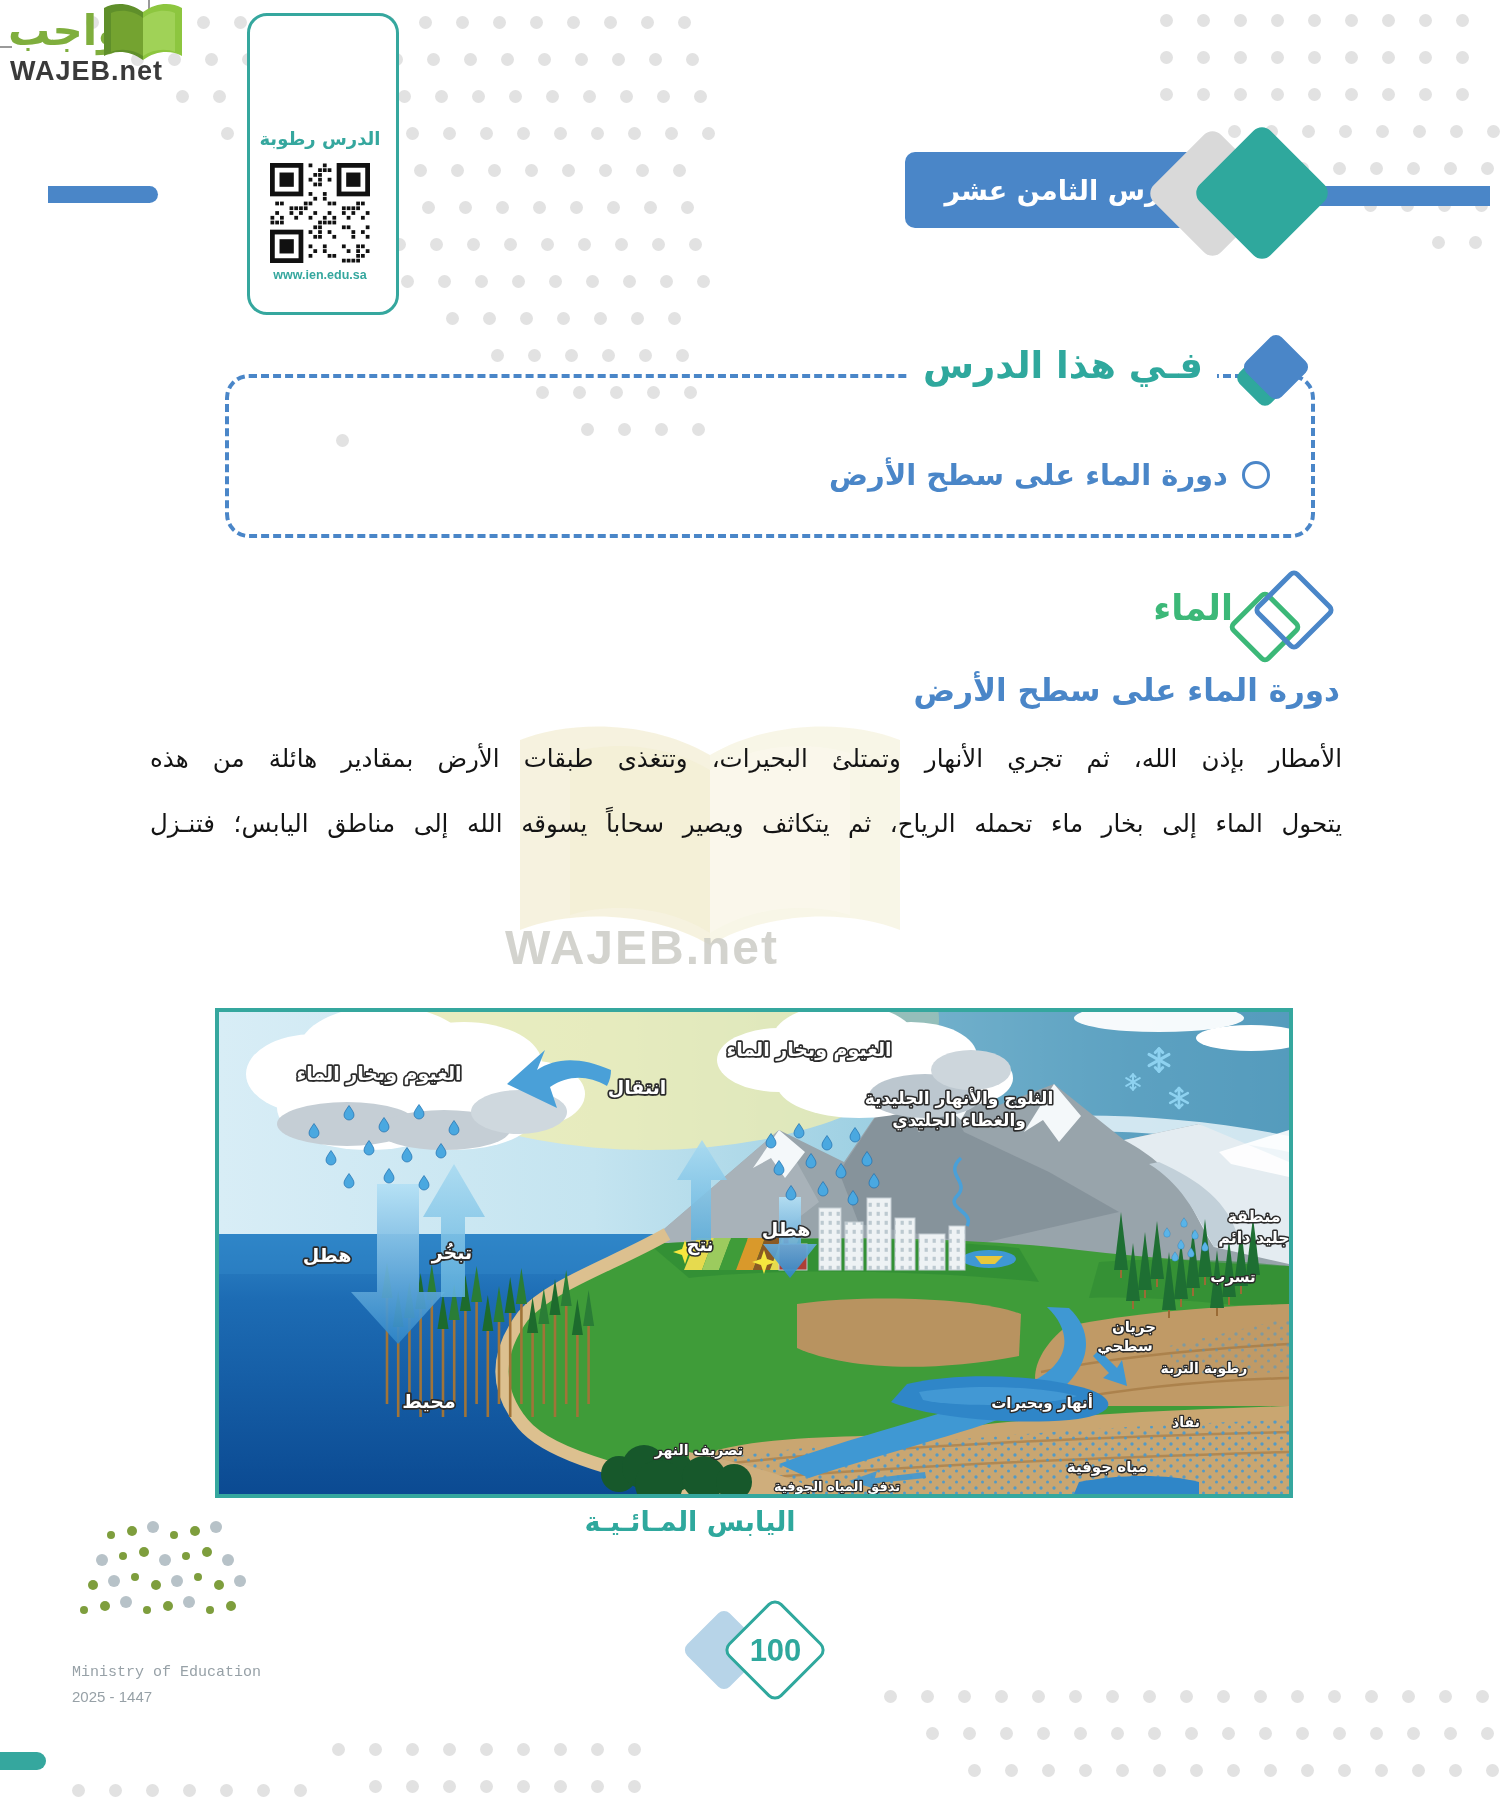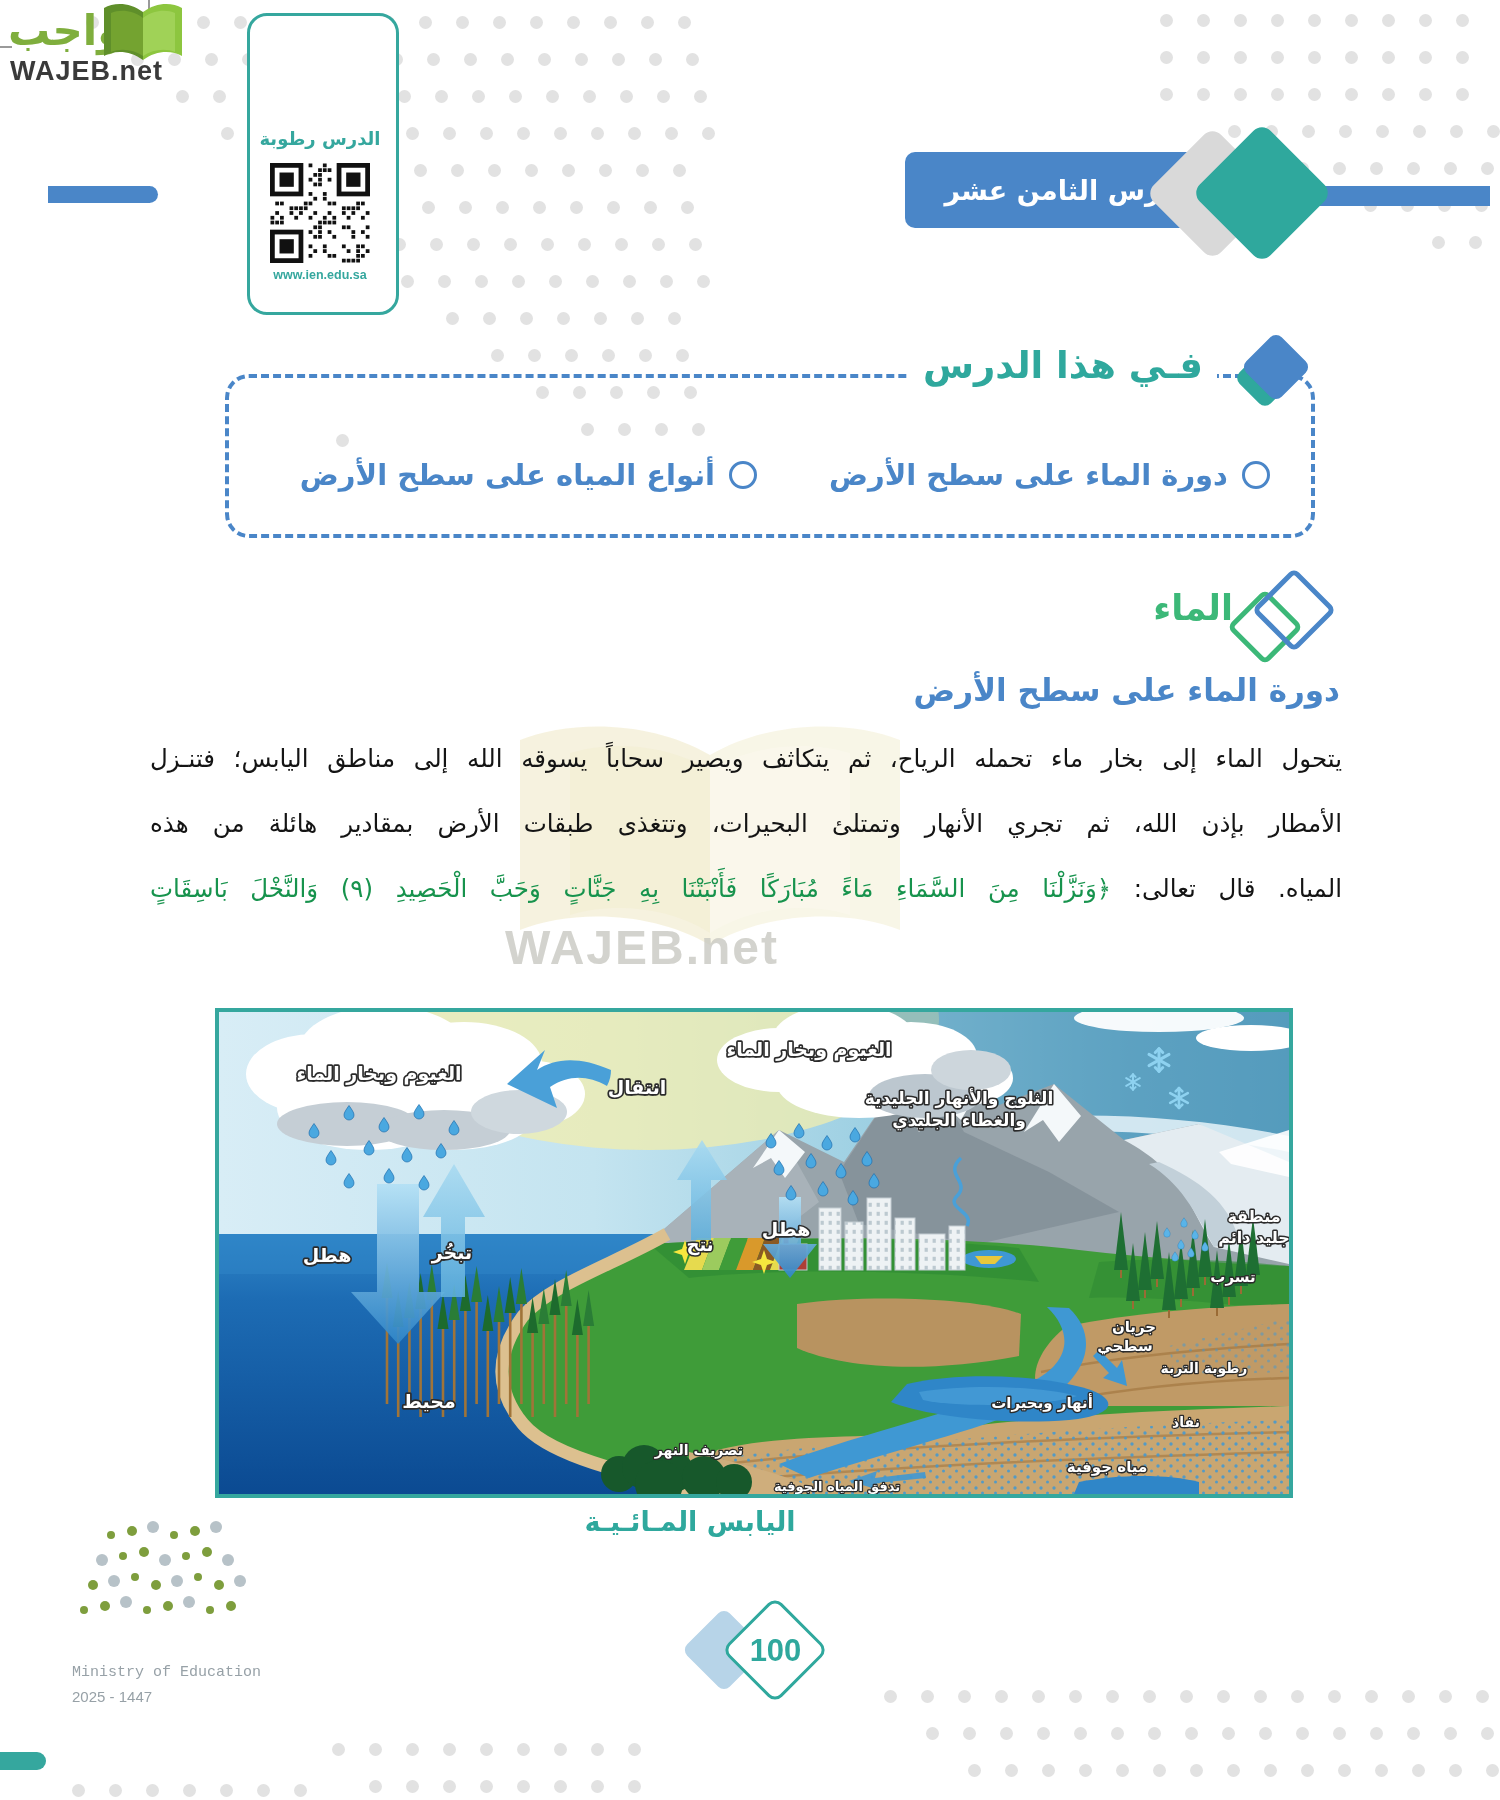--- a/index.html
+++ b/index.html
@@ -223,43 +223,38 @@
 
   <div class="abs dashbox"></div>
   <div class="abs lessontitle">فـي هذا الدرس</div>
   <div class="diamond ld-teal"></div>
   <div class="diamond ld-blue"></div>
   <div class="abs bullets">
     <div class="bullet">
       <span class="ring"></span>
       <span>دورة الماء على سطح الأرض</span>
     </div>
-    <div class="bullet">
-      <span class="ring"></span>
-      <span>أنواع المياه على سطح الأرض</span>
-    </div>
   </div>
 
   <div class="abs wd-green"></div>
   <div class="abs wd-blue"></div>
   <div class="abs watertitle">الماء</div>
   <div class="abs subhead">دورة الماء على سطح الأرض</div>
 
   <svg class="abs wm" width="500" height="250" viewBox="0 0 500 250">
     <path d="M250,40 C190,5 110,5 60,25 L60,215 C110,195 190,195 250,230 Z" fill="#f0e9c6"></path>
     <path d="M250,40 C310,5 390,5 440,25 L440,215 C390,195 310,195 250,230 Z" fill="#f4efd4"></path>
     <path d="M250,55 C205,28 150,26 110,38 L110,200 C150,188 205,190 250,218 Z" fill="#eae1b2" opacity="0.7"></path>
     <path d="M250,55 C295,28 350,26 390,38 L390,200 C350,188 295,190 250,218 Z" fill="#f7f3de" opacity="0.7"></path>
   </svg>
   <div class="abs wmtext">WAJEB.net</div>
 
   <div class="abs para">
+    <div class="pline pj">الأمطار بإذن الله، ثم تجري الأنهار وتمتلئ البحيرات، وتتغذى طبقات الأرض بمقادير هائلة من هذه</div>
     <div class="pline pj">يتحول الماء إلى بخار ماء تحمله الرياح، ثم يتكاثف ويصير سحاباً يسوقه الله إلى مناطق اليابس؛ فتنـزل</div>
-    <div class="pline pj">الأمطار بإذن الله، ثم تجري الأنهار وتمتلئ البحيرات، وتتغذى طبقات الأرض بمقادير هائلة من هذه</div>
-    <div class="pline pj"><span>المياه. قال تعالى: </span><span class="verse">﴿وَنَزَّلْنَا مِنَ السَّمَاءِ مَاءً مُبَارَكًا فَأَنْبَتْنَا بِهِ جَنَّاتٍ وَحَبَّ الْحَصِيدِ (٩) وَالنَّخْلَ بَاسِقَاتٍ</span></div>
   </div>
 
   <div class="abs diagram">
   <svg width="1070" height="482" viewBox="0 0 1070 482" preserveAspectRatio="none">
     <defs>
       <linearGradient id="sky" x1="0" y1="0" x2="1" y2="0">
         <stop offset="0" stop-color="#d8edf6"></stop>
             <stop offset="0.35" stop-color="#c4e4f0"></stop>
         <stop offset="0.62" stop-color="#9ccfe2"></stop>
             <stop offset="0.85" stop-color="#6aabc9"></stop>

